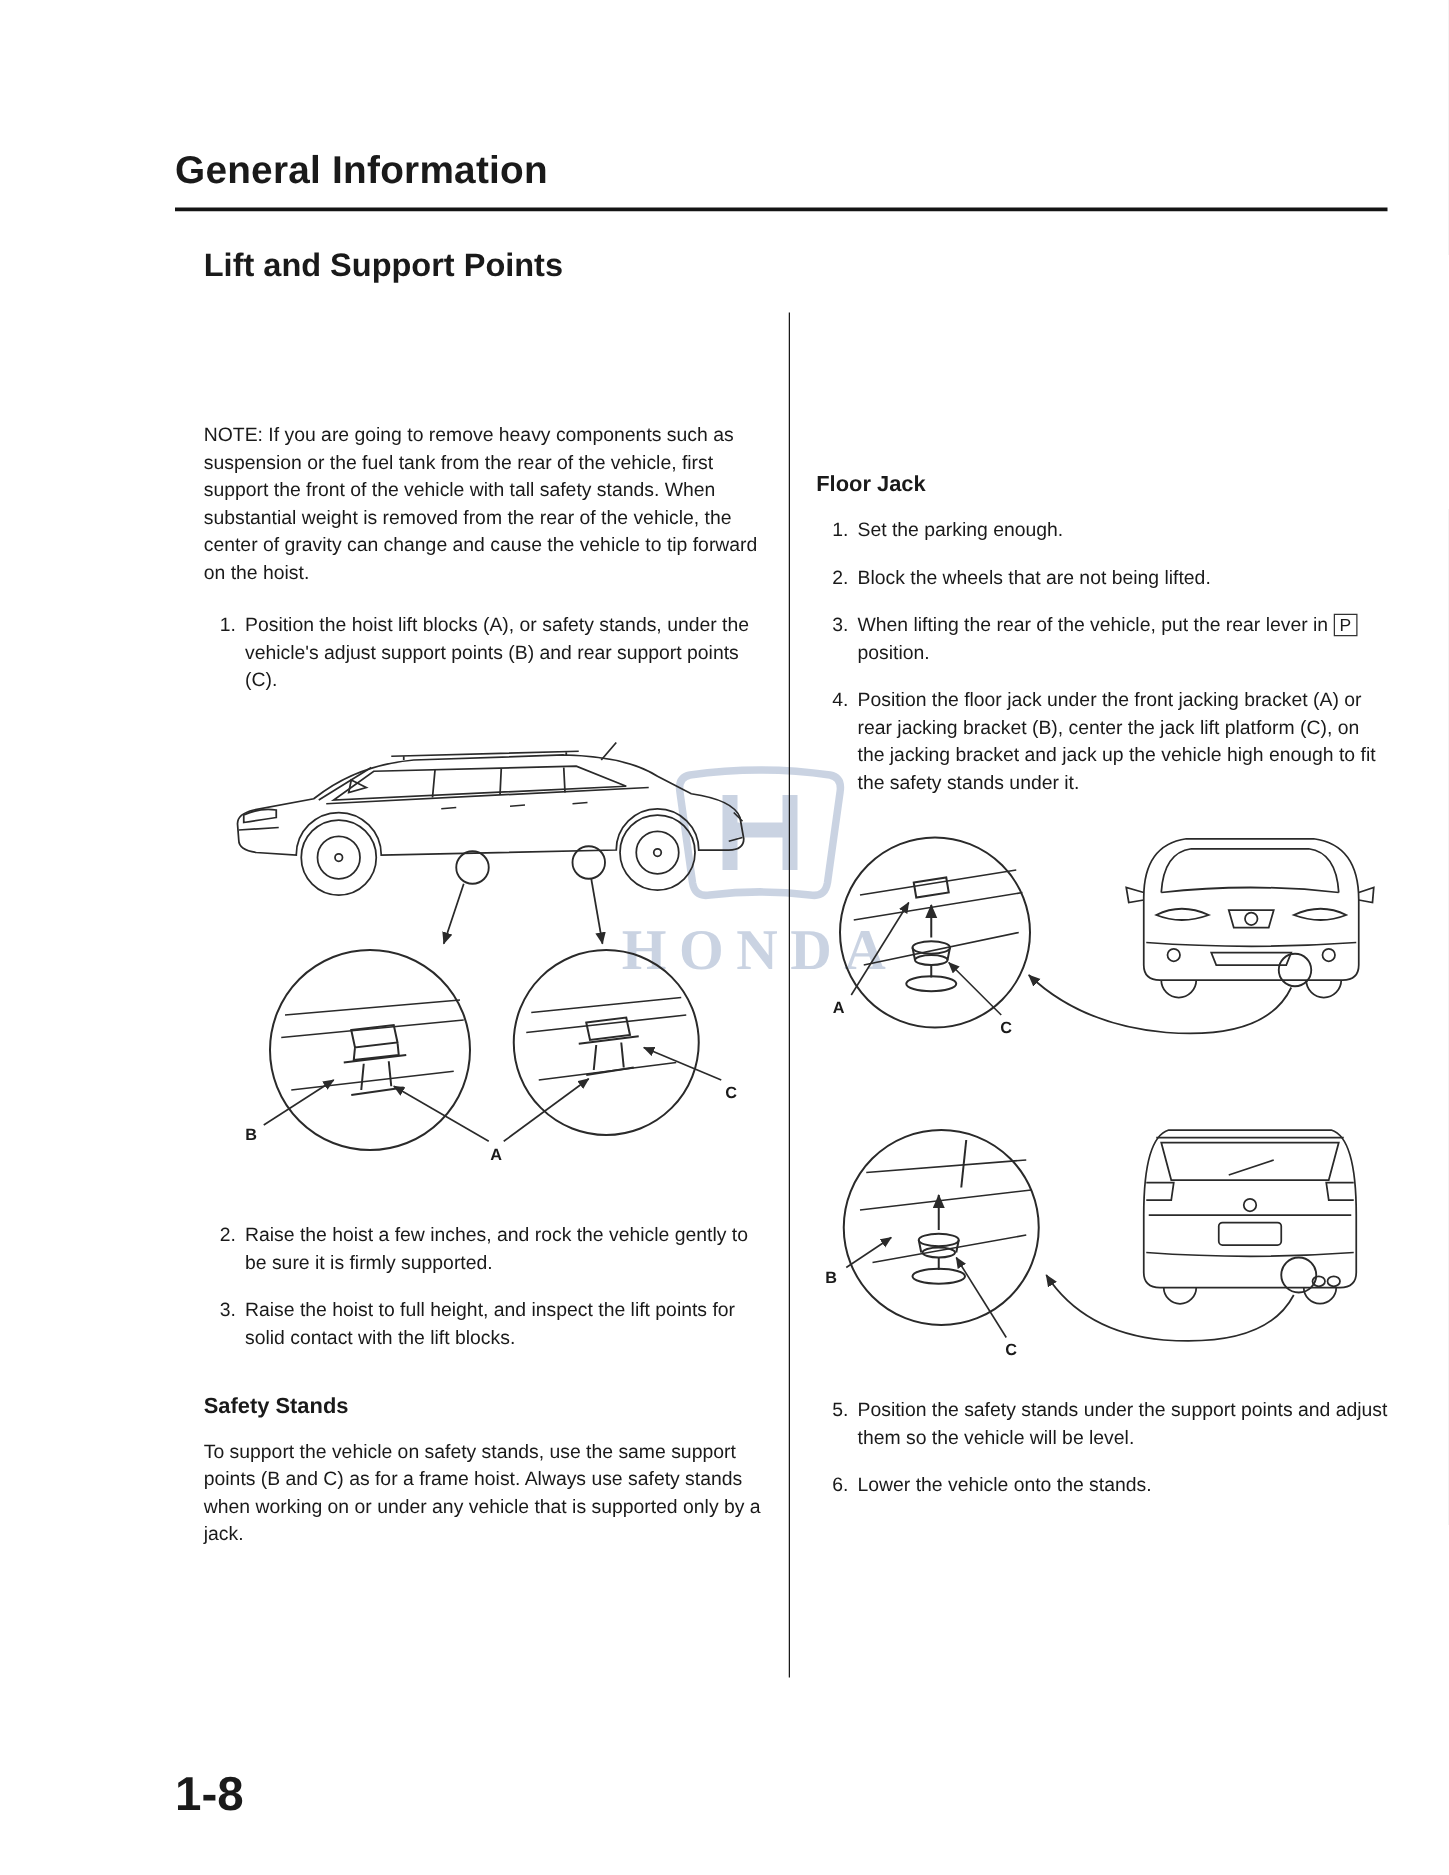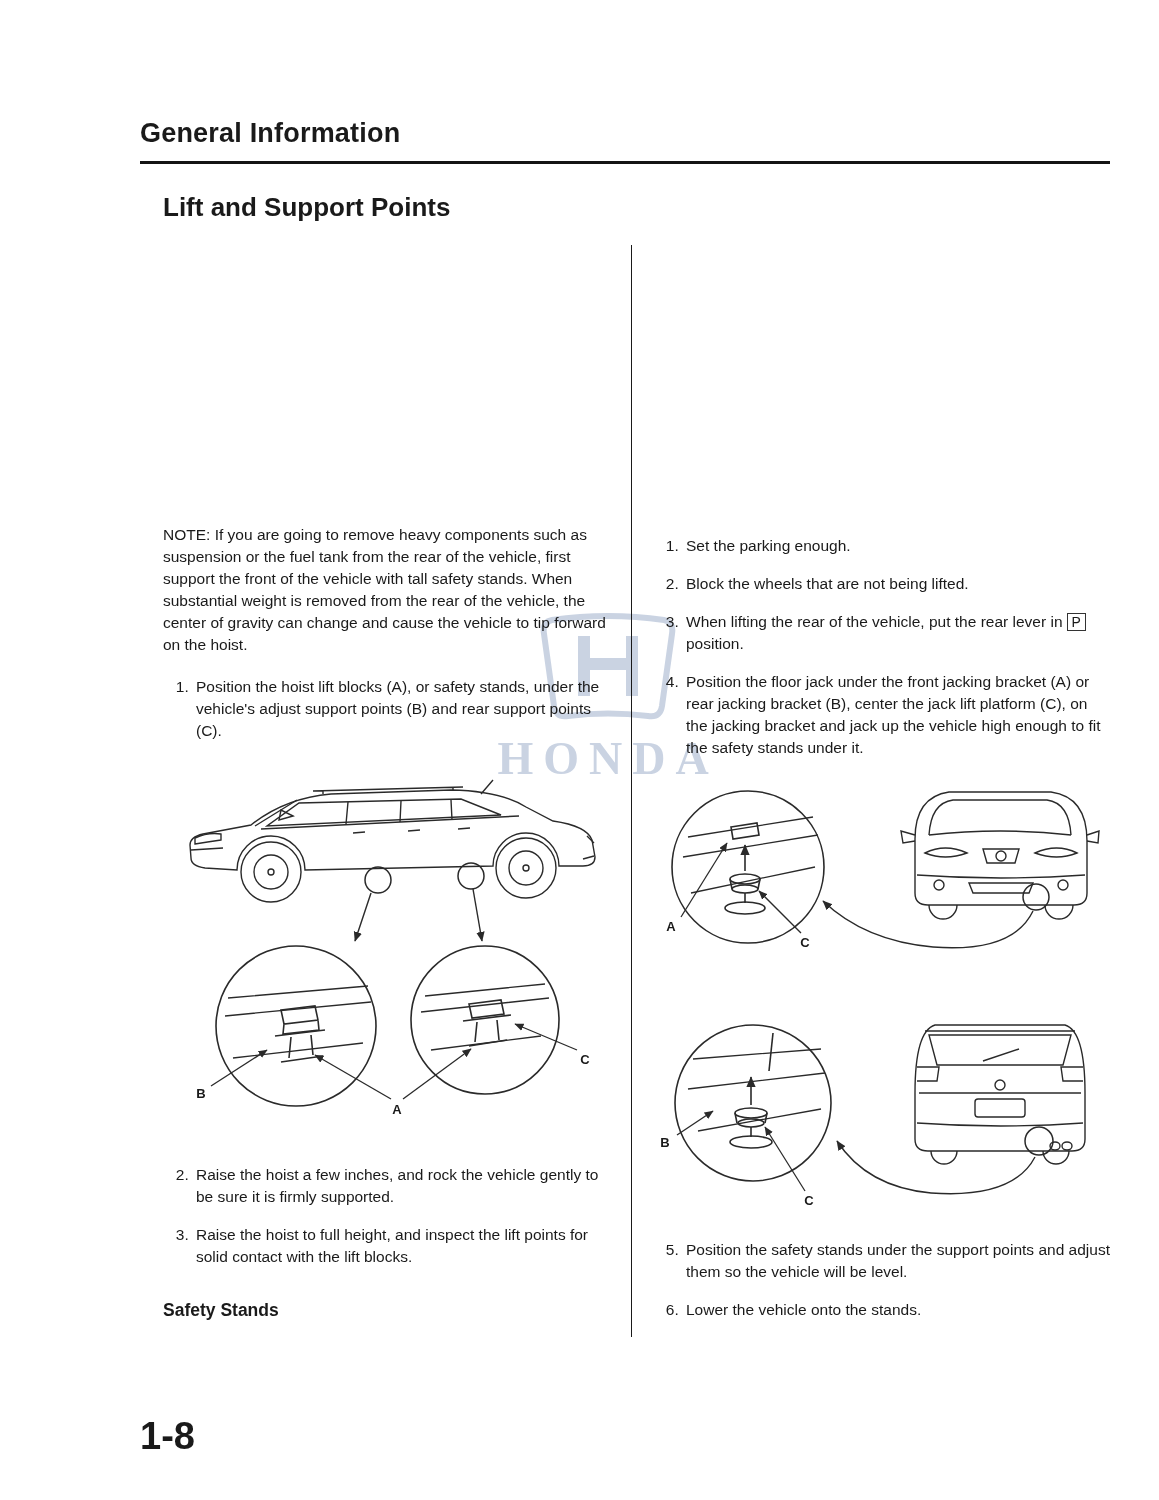--- a/index.html
+++ b/index.html
@@ -15,24 +15,24 @@
   .watermark {
     position:absolute; left:468px; top:612px; width:280px;
     text-align:center; z-index:0; opacity:0.55; pointer-events:none;
   }
   .watermark .wm-text {
     font-family:"Liberation Serif", serif;
     font-size:46px; font-weight:bold; letter-spacing:10px;
     color:#9fb0cc; margin-top:6px;
   }
   .content { position:relative; z-index:1; padding:118px 49px 0 140px; }
-  h1.page-title { margin:0; font-size:27px; font-weight:bold; letter-spacing:0.2px; }
+  h1.page-title { margin:0; font-size:31px; font-weight:bold; letter-spacing:0.2px; }
   .title-rule { border:none; border-top:3px solid #141414; margin:12px 0 0 0; }
   h2.section-title { font-size:26px; font-weight:bold; margin:28px 0 22px 23px; }
-  .columns { display:flex; margin-left:23px; align-items:flex-end; }
+  .columns { display:flex; margin-left:23px; align-items:center; }
   .col-left { width:447px; flex:0 0 447px; }
   .col-divider { width:1px; background:#1a1a1a; height:1092px; margin:0 21px; flex:0 0 1px; }
   .col-right { flex:1; min-width:0; }
   p, li { font-size:15.5px; line-height:1.42; }
   p.note { margin:0 0 20px 0; }
   h3.sub-heading { font-size:17.5px; font-weight:bold; margin:6px 0 16px 0; }
   ol.steps { margin:0; padding-left:30px; }
   ol.steps li { margin-bottom:16px; padding-left:3px; }
   .figure { margin:4px 0 14px 0; }
   .figure svg { display:block; }
@@ -143,27 +143,29 @@
             <text x="422" y="306" class="fig-label" text-anchor="middle">C</text>
           </svg>
         </div>
 
         <ol class="steps" start="2">
           <li>Raise the hoist a few inches, and rock the vehicle gently to be sure it is firmly supported.</li>
           <li>Raise the hoist to full height, and inspect the lift points for solid contact with the lift blocks.</li>
         </ol>
 
         <h3 class="sub-heading" style="margin-top:32px;">Safety Stands</h3>
+        <p>To support the vehicle on safety stands, use the same support points (B and C) as for a frame hoist. Always use safety stands when working on or under any vehicle that is supported only by a jack.</p>
 
       </div>
 
       <div class="col-divider"></div>
 
       <div class="col-right">
 
+        <h3 class="sub-heading" style="margin-top:0;">Floor Jack</h3>
 
         <ol class="steps" start="1">
           <li>Set the parking enough.</li>
           <li>Block the wheels that are not being lifted.</li>
           <li><span>When lifting the rear of the vehicle, put the rear lever in</span><span class="boxed-key">P</span><span>position.</span></li>
           <li>Position the floor jack under the front jacking bracket (A) or rear jacking bracket (B), center the jack lift platform (C), on the jacking bracket and jack up the vehicle high enough to fit the safety stands under it.</li>
         </ol>
 
         <div class="figure">
           <svg width="447" height="212" viewBox="0 0 447 212">

